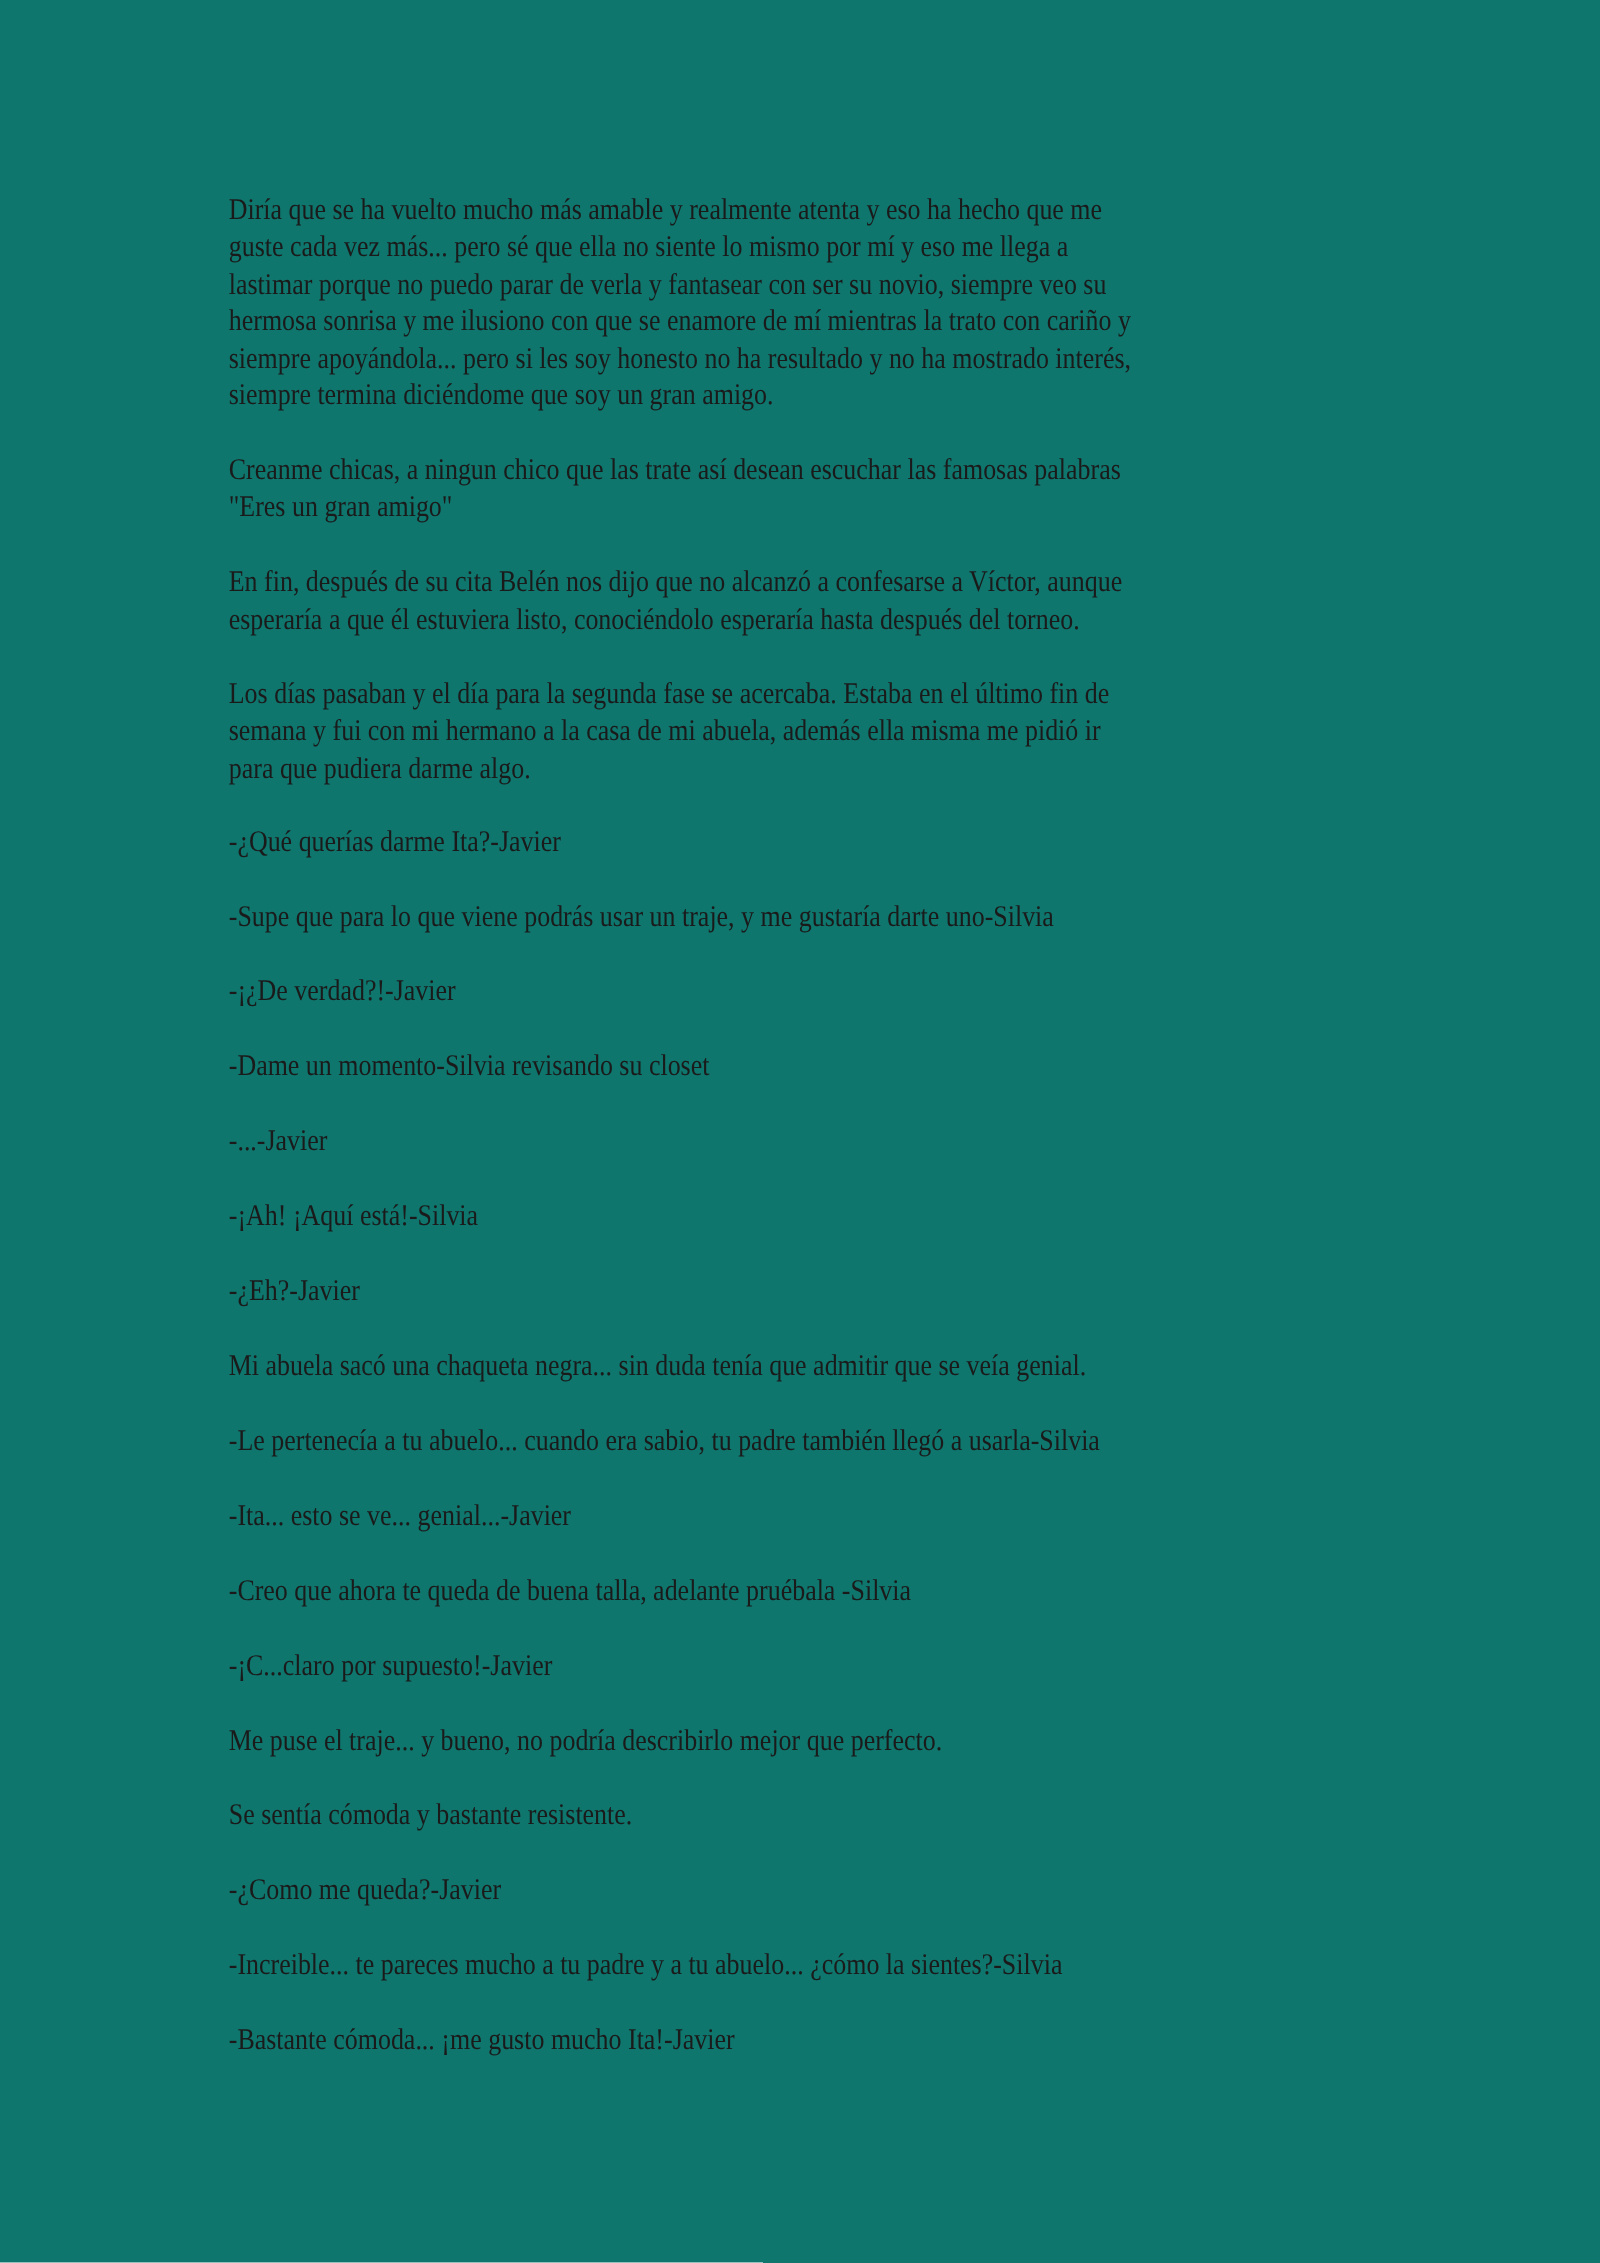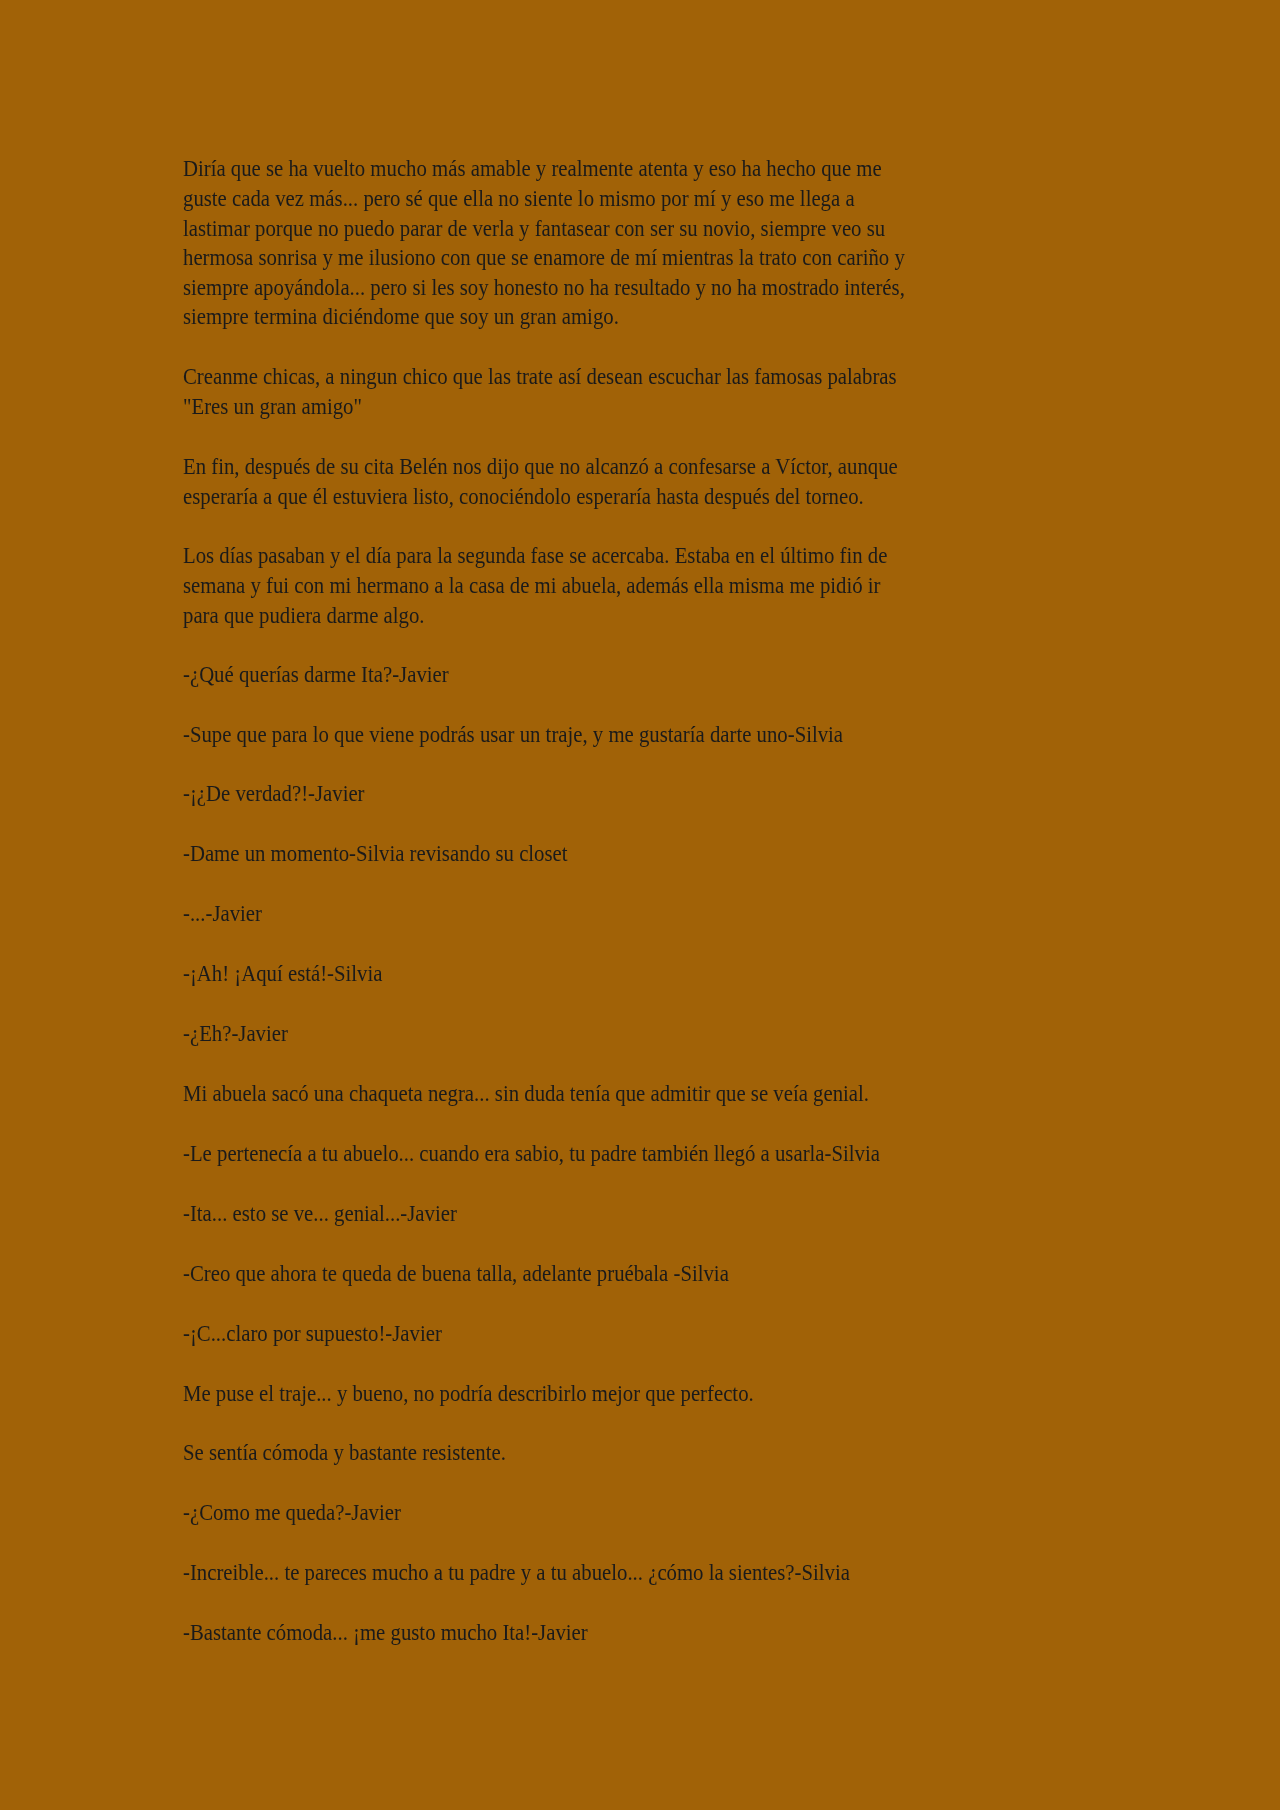--- a/index.html
+++ b/index.html
@@ -1,17 +1,17 @@
 <!DOCTYPE html>
 <html><head>
 <meta charset="utf-8">
 <style>
   html, body { margin: 0; padding: 0; background: #ffffff; }
   body { width: 1280px; height: 1810px; position: relative; overflow: hidden; }
-  .page { position: absolute; left: 0; top: 0; width: 1280px; height: 1810px; background: #a16207; }
+  .page { position: absolute; left: 0; top: 0; width: 1280px; height: 1810px; background: #0f766e; }
   .line {
     position: absolute;
     left: 183px;
     white-space: nowrap;
     font-family: "Liberation Serif", "DejaVu Serif", serif;
     font-size: 24px;
     line-height: 30px;
     color: #1a1a1a;
     transform-origin: 0 50%;
     transform: scaleX(0.865);

